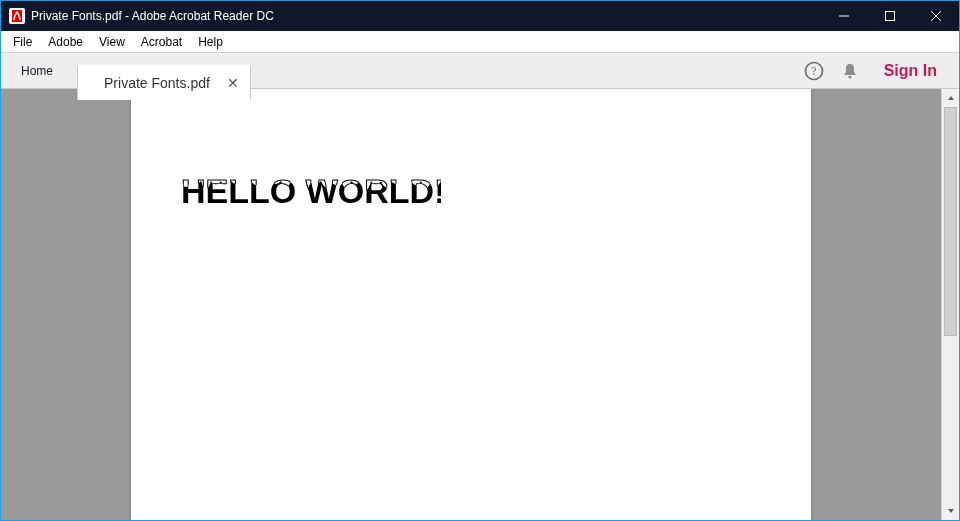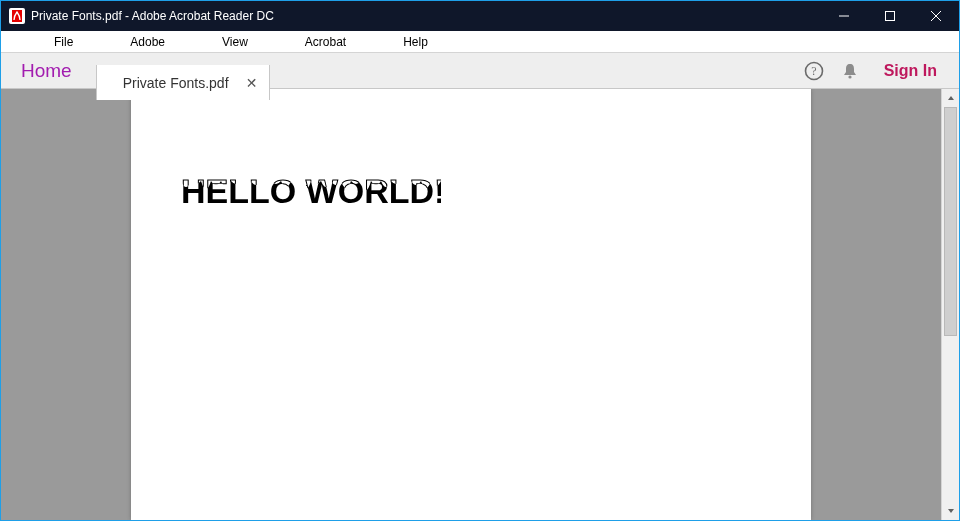--- a/index.html
+++ b/index.html
@@ -9,25 +9,25 @@
   
   .titlebar { height: 30px; background: #0f172a; color: #fff; display: flex; align-items: center; }
   .titlebar .app-icon { width: 16px; height: 16px; margin: 0 6px 0 8px; display: flex; align-items: center; justify-content: center; }
   .titlebar .title-text { font-size: 12px; white-space: nowrap; }
   .titlebar .spacer { flex: 1; }
   .win-btn { width: 46px; height: 30px; display: flex; align-items: center; justify-content: center; color: #fff; }
   .win-btn svg { display: block; }
 
   
   .menubar { height: 22px; background: #fff; display: flex; align-items: center; padding: 0 4px; font-size: 12px; color: #000; border-bottom: 1px solid #d4d4d4; }
-  .menubar .menu-item { padding: 0 8px; height: 22px; line-height: 22px; margin-left: 41px; }
+  .menubar .menu-item { padding: 0 8px; height: 22px; line-height: 22px; }
 
   
   .tabrow { height: 36px; background: #eeeeee; border-bottom: 1px solid #c7c7c7; display: flex; align-items: stretch; font-size: 15px; color: #3d3d3d; }
-  .tabrow .nav-tab { padding: 0 20px; display: flex; align-items: center; font-size: 19px; color: #a21caf; }
+  .tabrow .nav-tab { padding: 0 20px; display: flex; align-items: center; font-size: 12px; color: #0f172a; }
   .tabrow .doc-tab { display: flex; align-items: center; padding: 0 10px 0 26px; background: #fff; border-right: 1px solid #c7c7c7; border-left: 1px solid #c7c7c7; margin-left: 4px; position: relative; top: 12px; font-size: 14px; color: #333; }
   .tabrow .doc-tab .close { margin-left: 16px; font-size: 14px; color: #555; width: 14px; text-align: center; }
   .tabrow .spacer { flex: 1; }
   .tabrow .right-icons { display: flex; align-items: center; padding-right: 6px; }
   .tabrow .icon-btn { width: 36px; height: 36px; display: flex; align-items: center; justify-content: center; color: #6a6a6a; }
   .tabrow .signin { padding: 0 16px; display: flex; align-items: center; font-weight: 600; font-size: 16px; color: #be185d; }
 
   
   .content-wrap { flex: 1; display: flex; background: #9a9a9a; min-height: 0; }
   .viewer { flex: 1; background: #9a9a9a; display: flex; justify-content: center; overflow: hidden; }

